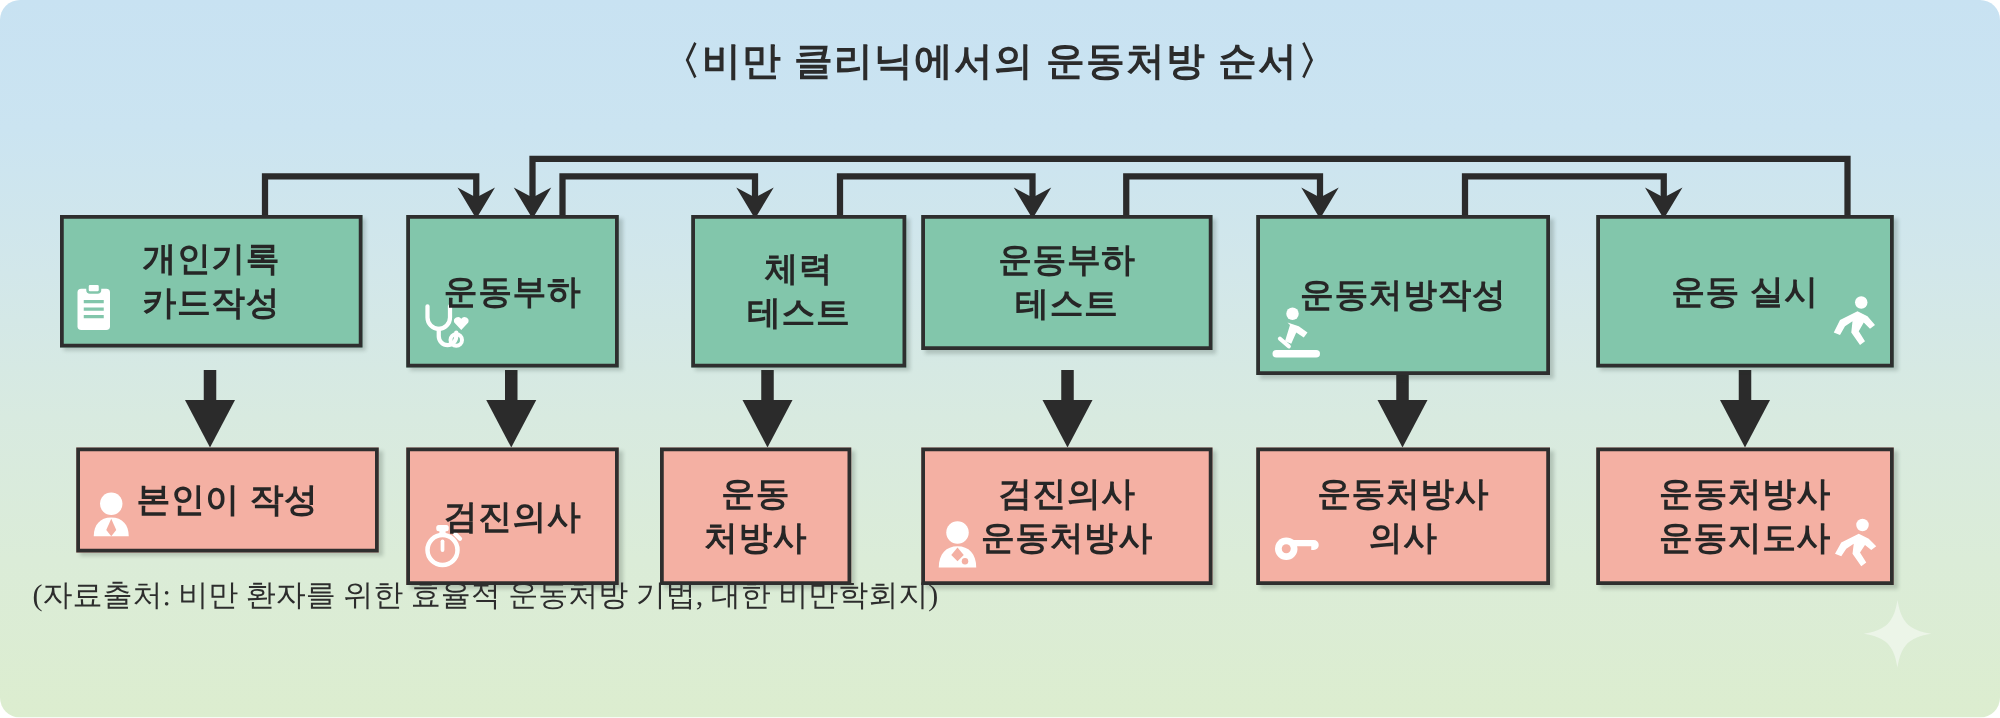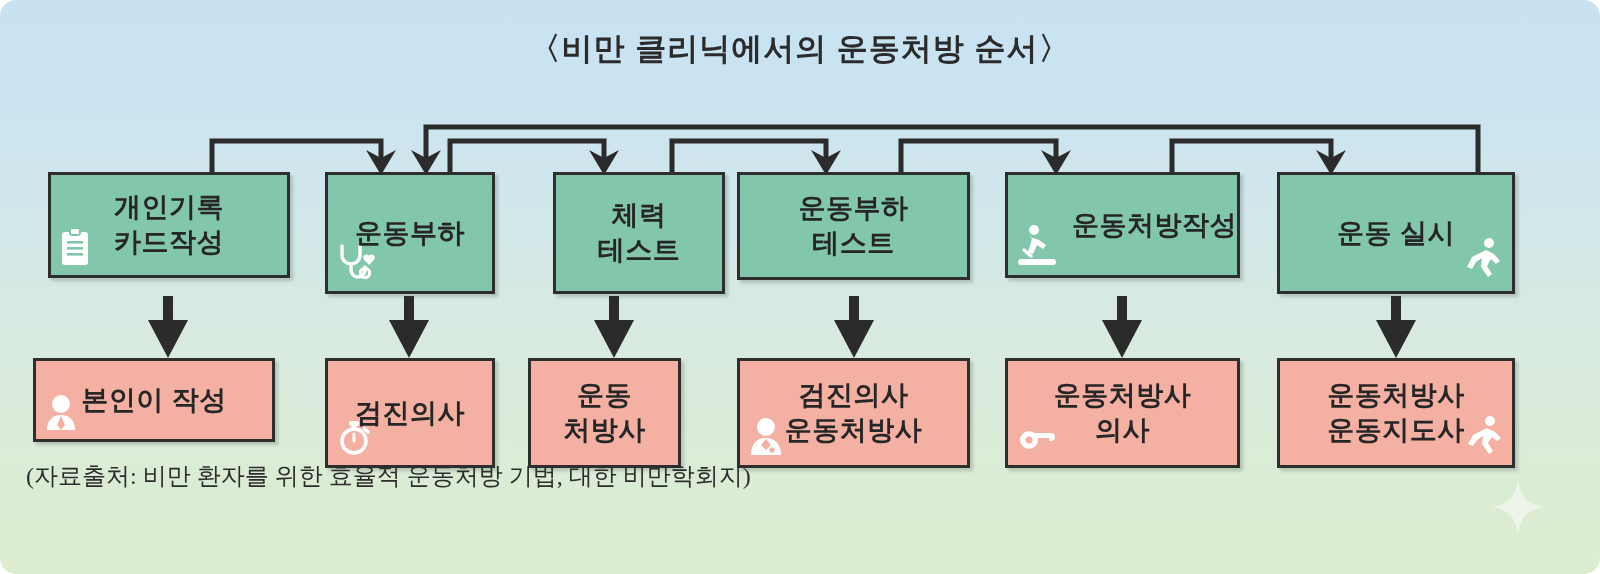--- a/index.html
+++ b/index.html
@@ -182,21 +182,21 @@
   <div class="node green" style="left:528px; top:172px; width:172px; height:122px;margin-left:25px;">
     <span class="label">체력
 테스트</span>
   </div>
 
   <div class="node green" style="left:737px; top:172px; width:233px; height:108px;align-items:center;">
     <span class="label">운동부하
 테스트</span>
   </div>
 
-  <div class="node green" style="left:1005px; top:172px; width:235px; height:106px;justify-content:flex-end;">
+  <div class="node green" style="left:1005px; top:172px; width:235px; height:128px;">
     <span class="icon pos-bl">
       <svg width="44" height="44" viewBox="0 0 44 44">
         <circle cx="18" cy="7" r="5" fill="#fff"></circle>
         <path d="M14 14 l9 3 7 5 -3 4 -6-4 -4 9 -5-2 4-13 z" fill="#fff"></path>
         <path d="M8 27 l7 6" stroke="#fff" stroke-width="3.4" stroke-linecap="round" fill="none"></path>
         <rect x="2" y="36" width="38" height="6" rx="3" fill="#fff"></rect>
       </svg>
     </span>
     <span class="label">운동처방작성</span>
   </div>
@@ -204,21 +204,21 @@
   <div class="node green" style="left:1277px; top:172px; width:238px; height:122px;align-items:center;">
     <span class="icon pos-br">
       <svg width="38" height="44" viewBox="0 0 38 44">
         <circle cx="23" cy="6" r="5" fill="#fff"></circle>
         <path d="M20 13 l8 4 6 7 -4 3 -5-5 -4 7 5 8 -4 3 -7-10 1-9 -6 4 -4 7 -5-2 5-10 z" fill="#fff"></path>
       </svg>
     </span>
     <span class="label">운동 실시</span>
   </div>
 
-  <div class="node pink" style="left:33px; top:358px; width:242px; height:84px;">
+  <div class="node pink" style="left:61px; top:358px; width:242px; height:84px;">
     <span class="icon pos-bl">
       <svg width="34" height="38" viewBox="0 0 34 38">
         <circle cx="17" cy="11" r="9" fill="#fff"></circle>
         <path d="M17 22 c-9 0 -14 6 -14 15 h28 c0-9 -5-15 -14-15 z" fill="#fff"></path>
         <path d="M17 23 l-4 9 4 5 4-5 -4-9 z" fill="#f4b0a3"></path>
       </svg>
     </span>
     <span class="label">본인이 작성</span>
   </div>
 

